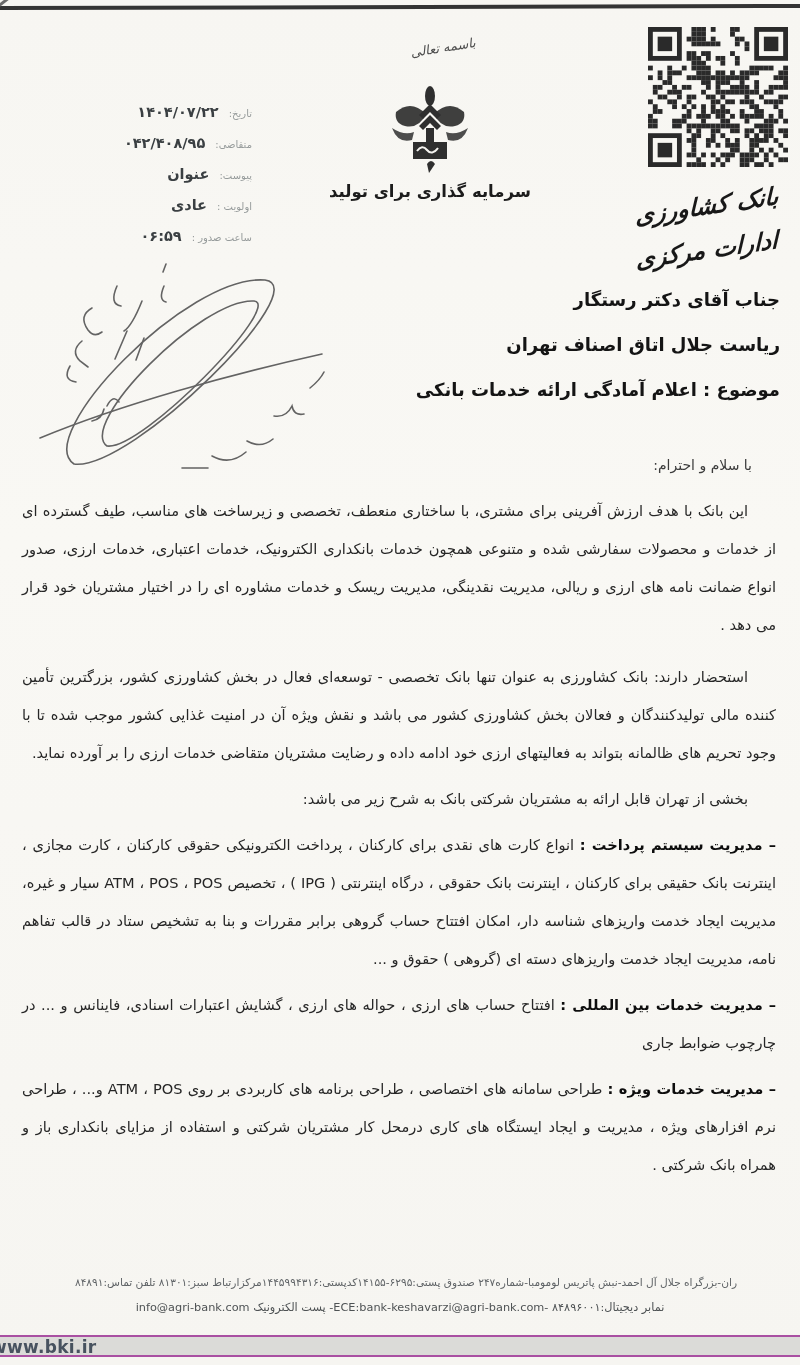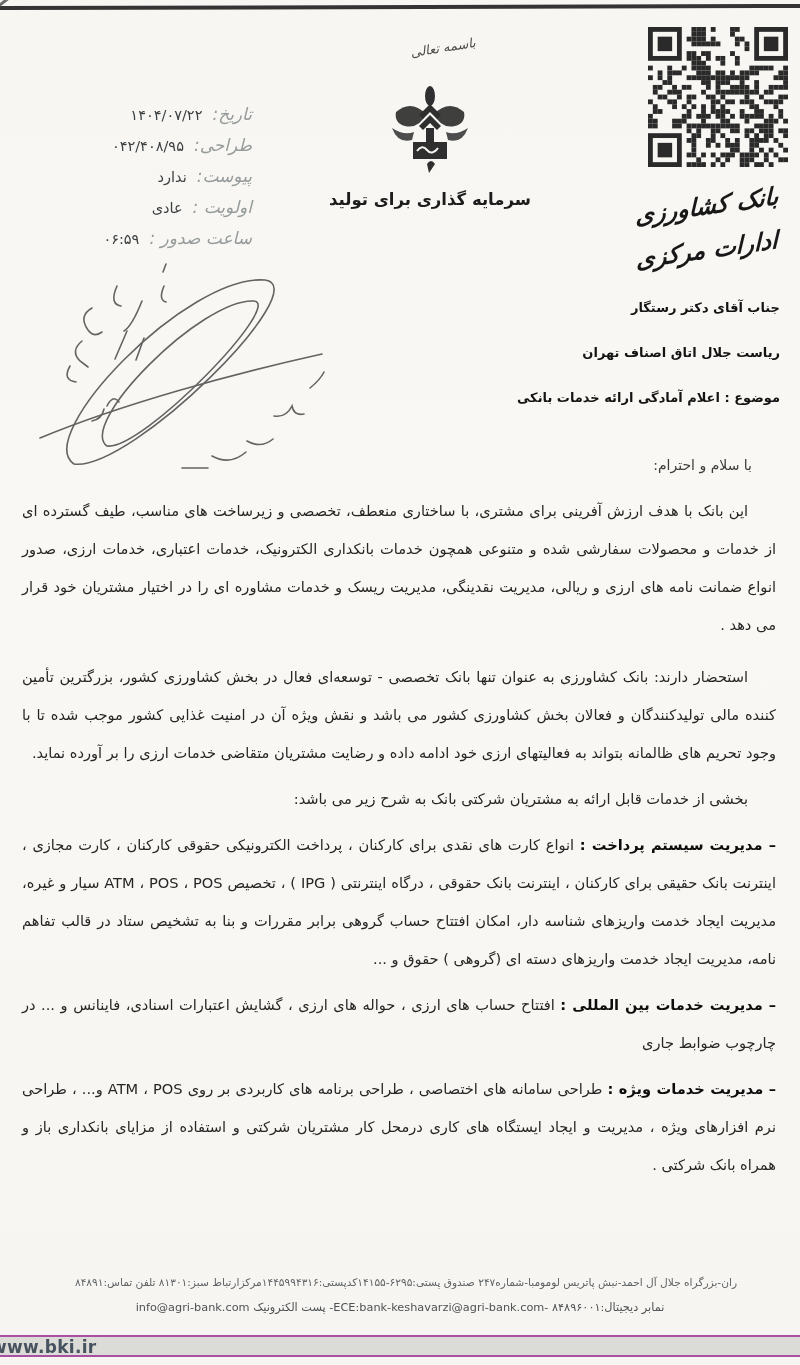--- a/index.html
+++ b/index.html
@@ -8,37 +8,37 @@
     background:linear-gradient(180deg,#f7f6f2 0%,#f9f8f4 40%,#f6f5f1 100%);
     font-family:"DejaVu Sans","Liberation Sans",sans-serif;
     color:#2b2b2b;direction:rtl;
   }
   .top-edge{position:absolute;top:5px;left:0;width:100%;height:4px;background:#343434;transform:rotate(-0.15deg);}
   .corner-fold{position:absolute;top:-6px;left:-14px;width:52px;height:3px;background:#6b6b6b;transform:rotate(-38deg);}
 
   
   .meta{position:absolute;top:104px;right:548px;width:230px;font-size:12px;}
   .mrow{display:flex;justify-content:flex-start;align-items:baseline;height:31px;gap:10px;}
-  .mlabel{color:#969b9b;font-size:17px;letter-spacing:.3px;font-style:italic;}
-  .mval{color:#3a3f42;font-size:14.5px;font-weight:normal;letter-spacing:.5px;}
+  .mlabel{color:#969b9b;font-size:10px;letter-spacing:.3px;}
+  .mval{color:#3a3f42;font-size:14.5px;font-weight:bold;letter-spacing:.5px;}
 
   .bismillah{position:absolute;top:40px;left:393px;width:100px;text-align:center;
     font-size:13px;color:#4c4c4c;font-style:italic;transform:rotate(-9deg);}
   .logo{position:absolute;top:84px;left:386px;}
-  .slogan{position:absolute;top:190px;left:318px;width:224px;text-align:center;
+  .slogan{position:absolute;top:182px;left:318px;width:224px;text-align:center;
     font-weight:bold;font-size:16.5px;color:#1c1c1c;}
 
   .qr{position:absolute;top:27px;left:648px;}
   .bankname{position:absolute;top:184px;left:618px;width:178px;text-align:center;color:#181818;}
   .bankname .bn{font-size:24px;font-weight:bold;font-style:italic;transform:rotate(-8deg) skewX(-8deg);line-height:44px;}
 
   .signature{position:absolute;top:246px;left:22px;}
 
-  .recipient{position:absolute;top:285px;right:20px;text-align:right;
-    font-weight:bold;font-size:13px;line-height:45px;color:#141414;}
+  .recipient{position:absolute;top:277px;right:20px;text-align:right;
+    font-weight:bold;font-size:18px;line-height:45px;color:#141414;}
 
   .bodytext{position:absolute;top:438px;right:16px;left:14px;
     font-size:14.6px;line-height:38px;text-align:justify;color:#262626;}
   .bodytext p{margin:8px;text-indent:28px;}
   .salutation{font-size:14px;color:#3c3c3c;margin-bottom:6px !important;text-indent:24px !important;}
   .p1{margin-bottom:14px !important;}
   .p2{margin-bottom:2px !important;}
   .intro{margin-bottom:2px !important;}
   .svc{text-indent:0 !important;}
   .svc b{color:#0d0d0d;}
@@ -61,26 +61,26 @@
 
   <div class="top-edge"></div>
   <div class="corner-fold"></div>
 
   <div class="meta">
     <div class="mrow">
       <span class="mlabel">تاریخ:</span>
       <span class="mval">۱۴۰۴/۰۷/۲۲</span>
     </div>
     <div class="mrow">
-      <span class="mlabel">طراحی:</span>
+      <span class="mlabel">متقاضی:</span>
       <span class="mval">۰۴۲/۴۰۸/۹۵</span>
     </div>
     <div class="mrow">
       <span class="mlabel">پیوست:</span>
-      <span class="mval">ندارد</span>
+      <span class="mval">عنوان</span>
     </div>
     <div class="mrow">
       <span class="mlabel">اولویت :</span>
       <span class="mval">عادی</span>
     </div>
     <div class="mrow">
       <span class="mlabel">ساعت صدور :</span>
       <span class="mval">۰۶:۵۹</span>
     </div>
   </div>
@@ -461,21 +461,21 @@
   <div class="recipient">
     <div>جناب آقای دکتر رستگار</div>
     <div>ریاست جلال اتاق اصناف تهران</div>
     <div>موضوع : اعلام آمادگی ارائه خدمات بانکی</div>
   </div>
 
   <div class="bodytext">
     <p class="salutation">با سلام و احترام:</p>
     <p class="p1">این بانک با هدف ارزش آفرینی برای مشتری، با ساختاری منعطف، تخصصی و زیرساخت های مناسب، طیف گسترده ای از خدمات و محصولات سفارشی شده و متنوعی همچون خدمات بانکداری الکترونیک، خدمات اعتباری، خدمات ارزی، صدور انواع ضمانت نامه های ارزی و ریالی، مدیریت نقدینگی، مدیریت ریسک و خدمات مشاوره ای را در اختیار مشتریان خود قرار می دهد .</p>
     <p class="p2">استحضار دارند: بانک کشاورزی به عنوان تنها بانک تخصصی - توسعه‌ای فعال در بخش کشاورزی کشور، بزرگترین تأمین کننده مالی تولیدکنندگان و فعالان بخش کشاورزی کشور می باشد و نقش ویژه آن در امنیت غذایی کشور موجب شده تا با وجود تحریم های ظالمانه بتواند به فعالیتهای ارزی خود ادامه داده و رضایت مشتریان متقاضی خدمات ارزی را بر آورده نماید.</p>
-    <p class="intro">بخشی از خدمات قابل ارائه به مشتریان شرکتی بانک به شرح زیر می باشد:</p>
+    <p class="intro">بخشی از تهران قابل ارائه به مشتریان شرکتی بانک به شرح زیر می باشد:</p>
     <p class="svc svc1">
       <b>– مدیریت سیستم پرداخت :</b><span> انواع کارت های نقدی برای کارکنان ، پرداخت الکترونیکی حقوقی کارکنان ، کارت مجازی ، اینترنت بانک حقیقی برای کارکنان ، اینترنت بانک حقوقی ، درگاه اینترنتی ( IPG ) ، تخصیص ATM ، POS ، POS سیار و غیره، مدیریت ایجاد خدمت واریزهای شناسه دار، امکان افتتاح حساب گروهی برابر مقررات و بنا به تشخیص ستاد در قالب تفاهم نامه، مدیریت ایجاد خدمت واریزهای دسته ای (گروهی ) حقوق و ...</span>
     </p>
     <p class="svc">
       <b>– مدیریت خدمات بین المللی :</b><span> افتتاح حساب های ارزی ، حواله های ارزی ، گشایش اعتبارات اسنادی، فاینانس و ... در چارچوب ضوابط جاری</span>
     </p>
     <p class="svc svc2">
       <b>– مدیریت خدمات ویژه :</b><span> طراحی سامانه های اختصاصی ، طراحی برنامه های کاربردی بر روی ATM ، POS و... ، طراحی نرم افزارهای ویژه ، مدیریت و ایجاد ایستگاه های کاری درمحل کار مشتریان شرکتی و استفاده از مزایای بانکداری باز و همراه بانک شرکتی .</span>
     </p>
   </div>

